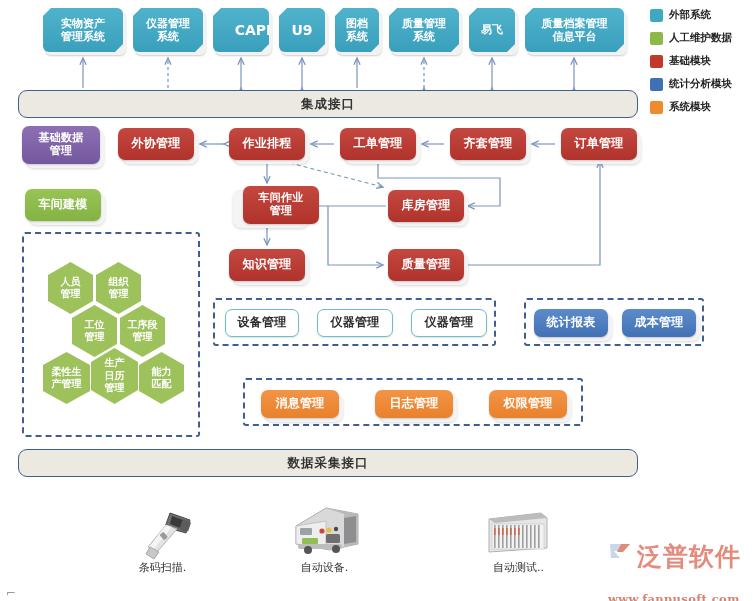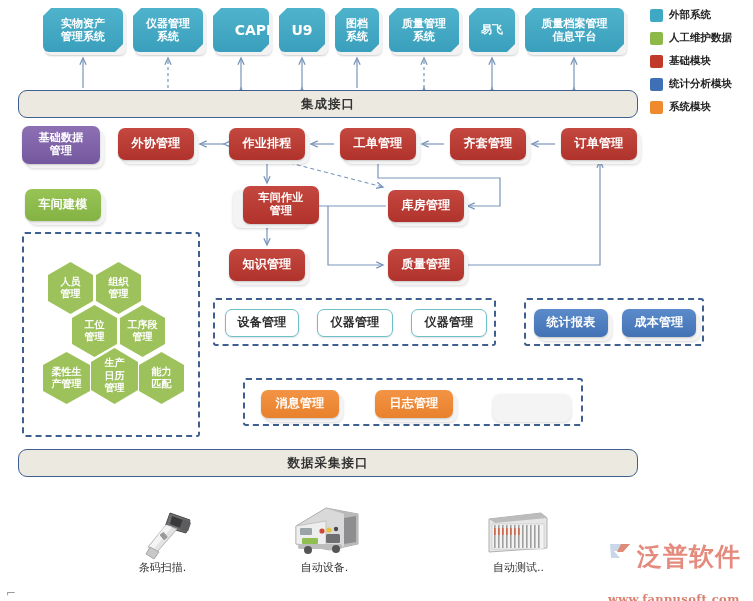--- a/index.html
+++ b/index.html
@@ -309,20 +309,23 @@
   <div class="dashgrp" style="left:243px;top:378px;width:340px;height:48px;"></div>
   <div class="node-shadow" style="left:265px;top:394px;width:78px;height:28px;"></div>
   <div class="node orange" style="left:261px;top:390px;width:78px;height:28px;font-size:12px;">
     <span>消息管理</span>
   </div>
   <div class="node-shadow" style="left:379px;top:394px;width:78px;height:28px;"></div>
   <div class="node orange" style="left:375px;top:390px;width:78px;height:28px;font-size:12px;">
     <span>日志管理</span>
   </div>
   <div class="node-shadow" style="left:493px;top:394px;width:78px;height:28px;"></div>
+  <div class="node orange" style="left:489px;top:390px;width:78px;height:28px;font-size:12px;">
+    <span>权限管理</span>
+  </div>
 
   <div class="dev" style="left:128px;top:507px;">
     <svg width="70" height="52" viewBox="0 0 70 52" xmlns="http://www.w3.org/2000/svg">
       <g>
         <path d="M42,6 L62,13 L58,26 L37,20 Z" fill="#6e6e70" stroke="#4a4a4c" stroke-width="1"></path>
         <path d="M44,9 L58,14 L55,22 L42,17 Z" fill="#3a3a3c"></path>
         <rect x="53" y="13" width="9" height="11" rx="2" fill="#5c5c5e" transform="rotate(18 57 18)"></rect>
         <path d="M38,18 L49,22 L29,45 L20,40 Z" fill="#e3e3e3" stroke="#b4b4b4" stroke-width="1"></path>
         <path d="M38,18 L44,20 L25,43 L21,40 Z" fill="#f4f4f4"></path>
         <path d="M22,40 L31,45 L26,52 L18,47 Z" fill="#c8c8c8" stroke="#a8a8a8" stroke-width="1"></path>

